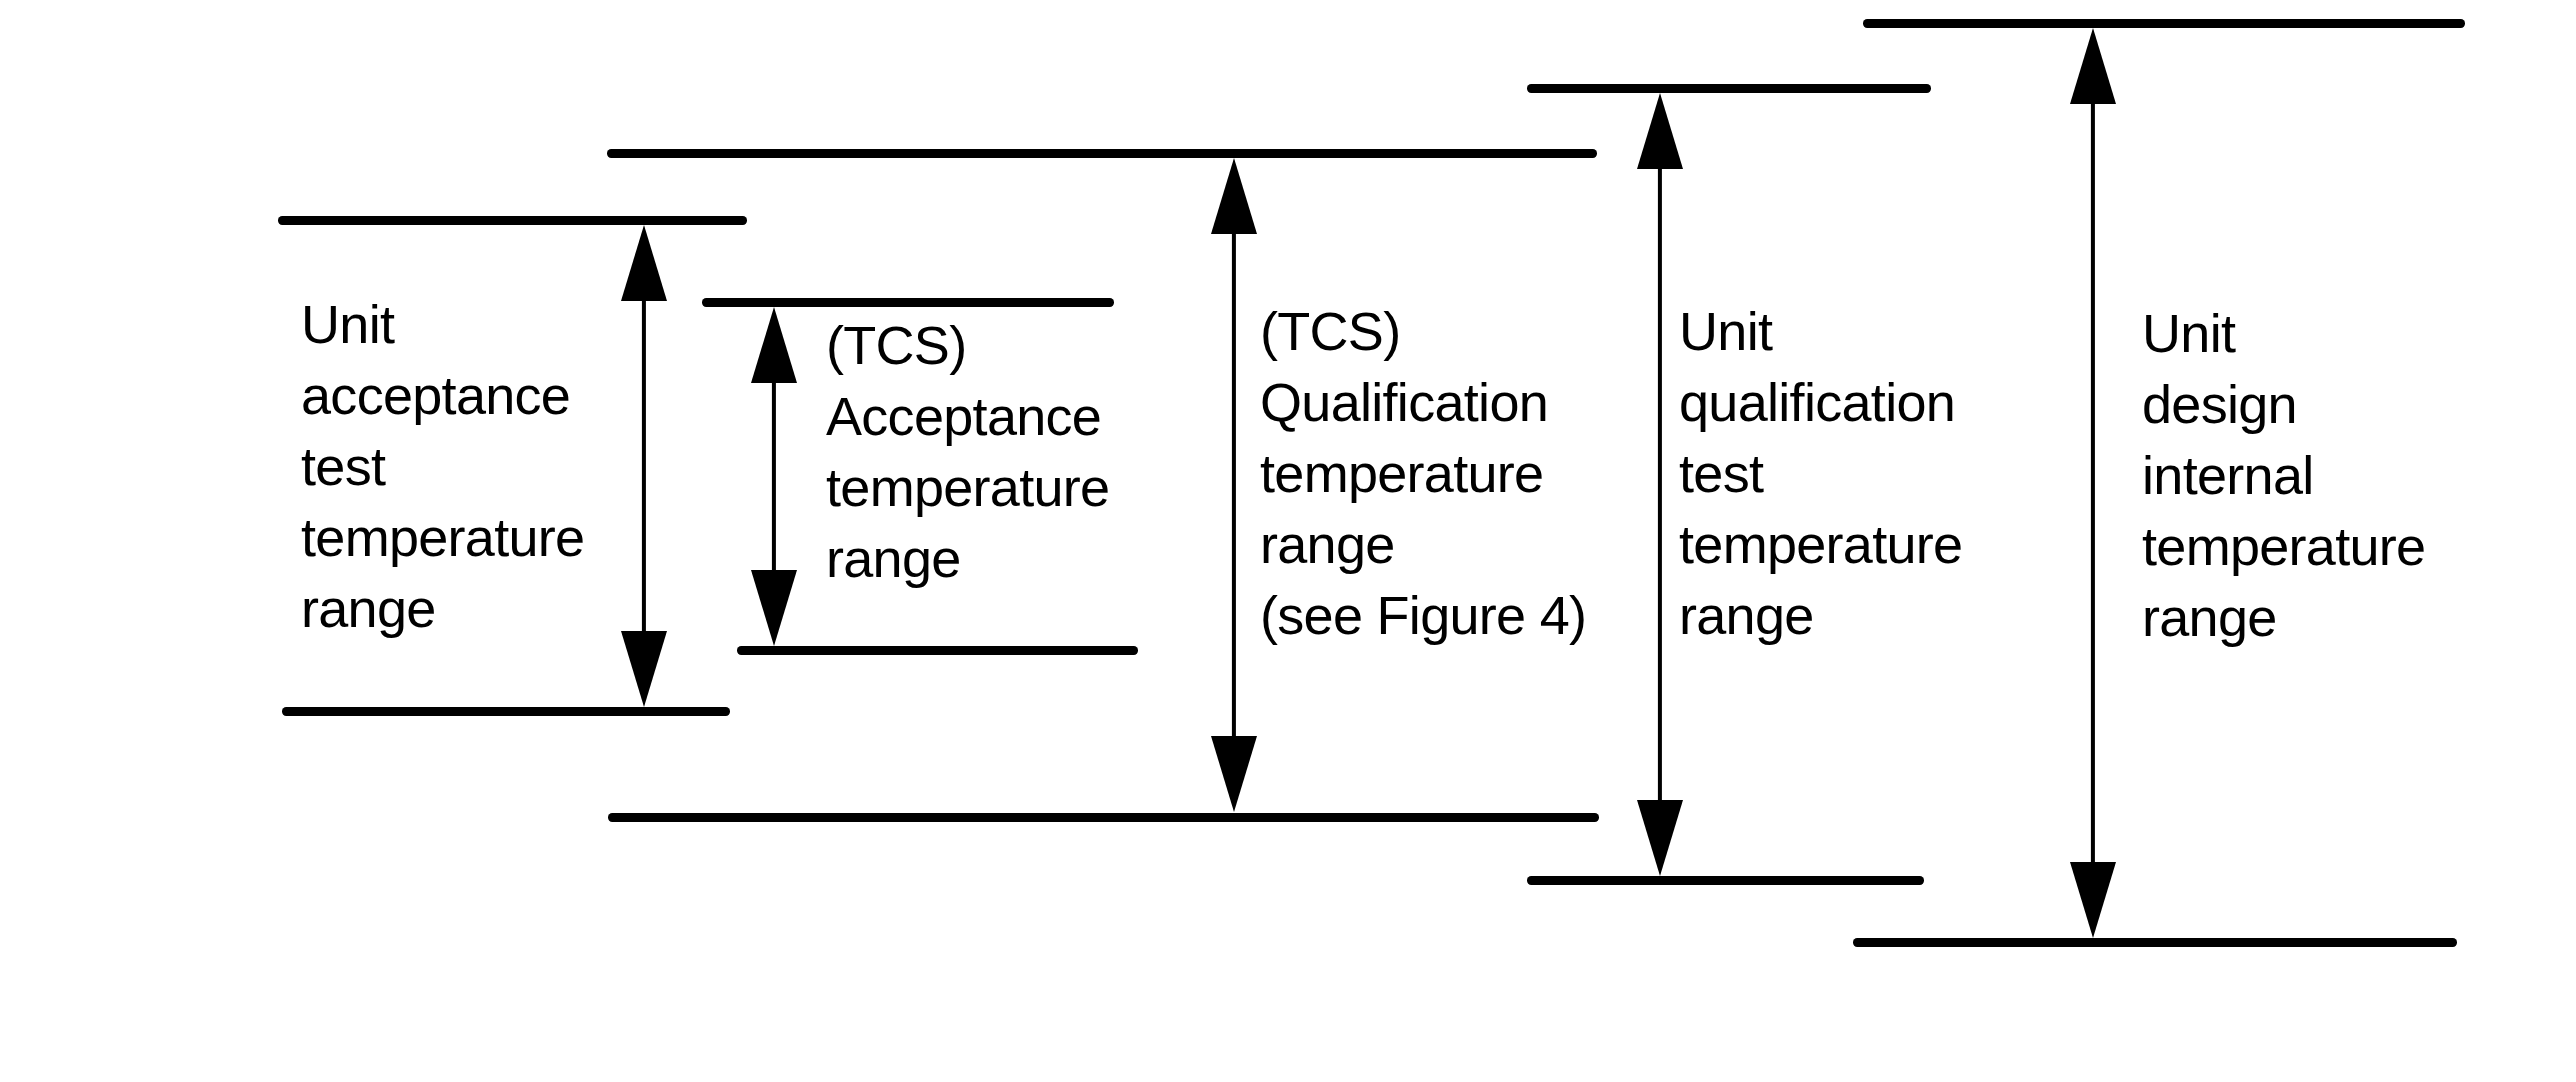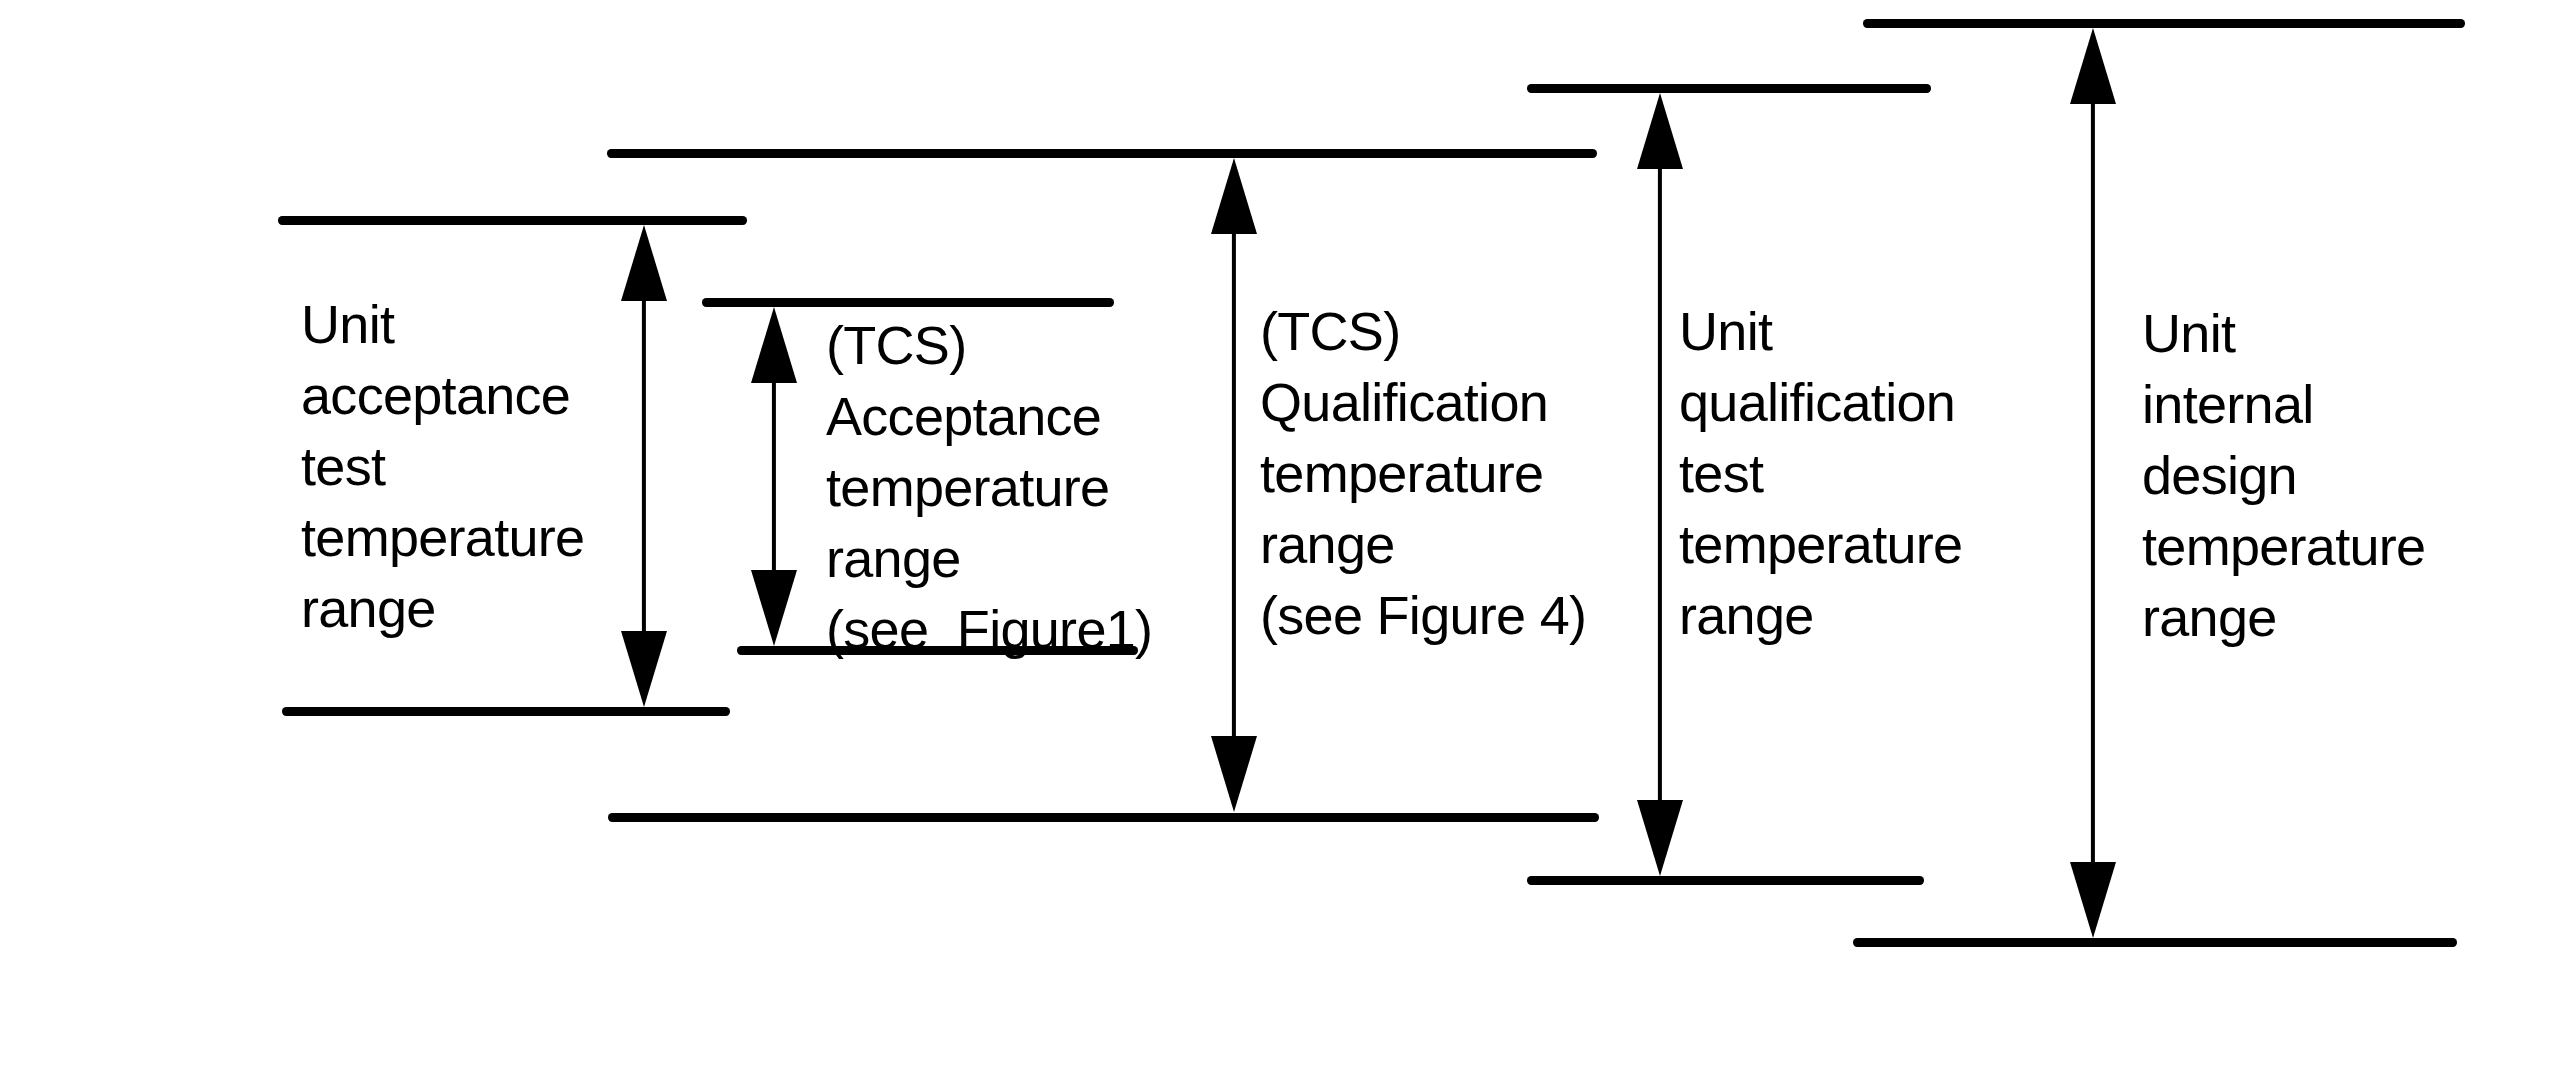--- a/index.html
+++ b/index.html
@@ -82,21 +82,20 @@
   <div class="arrow" style="left:750px; top:307px; width:47px; height:339px;">
     <div class="head-up"></div>
     <div class="shaft"></div>
     <div class="head-down"></div>
   </div>
   <div class="lbl" style="left:826px; top:310px;">
     <span>(TCS)</span>
     <span>Acceptance</span>
     <span>temperature</span>
     <span>range</span>
-    <span>(see  Figure1)</span>
   </div>
 
   <div class="hline" style="left:607px; top:149px; width:990px;"></div>
   <div class="hline" style="left:608px; top:813px; width:991px;"></div>
   <div class="arrow" style="left:1210px; top:158px; width:47px; height:654px;">
     <div class="head-up"></div>
     <div class="shaft"></div>
     <div class="head-down"></div>
   </div>
   <div class="lbl" style="left:1260px; top:296px;">
@@ -124,20 +123,20 @@
 
   <div class="hline" style="left:1863px; top:19.4px; width:602px;"></div>
   <div class="hline" style="left:1853px; top:938px; width:604px;"></div>
   <div class="arrow" style="left:2069px; top:28px; width:47px; height:910px;">
     <div class="head-up"></div>
     <div class="shaft"></div>
     <div class="head-down"></div>
   </div>
   <div class="lbl" style="left:2142px; top:298px;">
     <span>Unit</span>
+    <span>design</span>
     <span>internal</span>
-    <span>design</span>
     <span>temperature</span>
     <span>range</span>
   </div>
 
 </div>
 
 
 </body></html>

